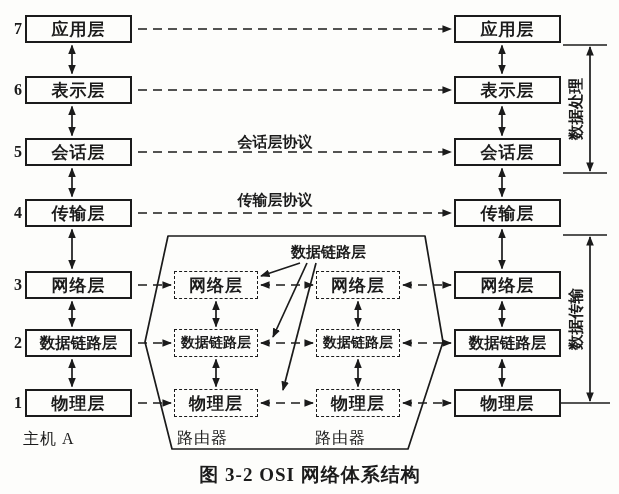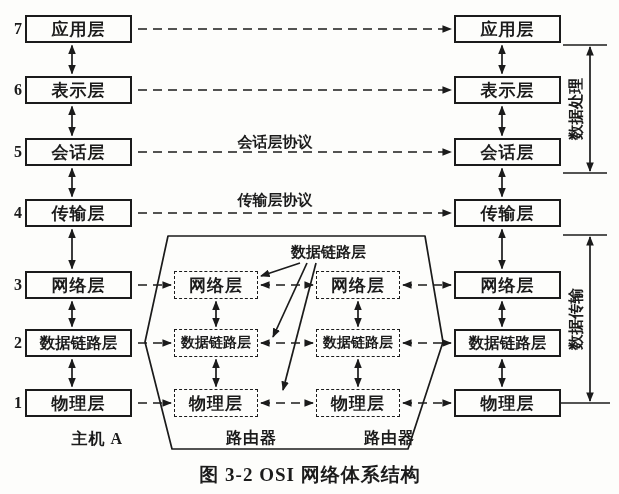--- a/index.html
+++ b/index.html
@@ -32,22 +32,22 @@
   }
   .flabel{
     position:absolute;font-size:15px;font-weight:bold;line-height:18px;white-space:nowrap;
   }
   .vlabel{
     position:absolute;left:516px;width:120px;height:18px;text-align:center;
     font-size:15.5px;font-weight:bold;line-height:18px;white-space:nowrap;
     transform:rotate(-90deg);
   }
   .hostlabel{
-    position:absolute;width:100px;text-align:right;
-    font-size:16px;font-weight:bold;letter-spacing:1px;white-space:nowrap;
+    position:absolute;width:100px;text-align:left;
+    font-size:16px;font-weight:normal;letter-spacing:1px;white-space:nowrap;
   }
   .caption{
     position:absolute;left:140px;top:462px;width:340px;text-align:center;
     font-size:19px;font-weight:bold;letter-spacing:1px;white-space:nowrap;font-family:Liberation Serif, serif;
   }
 </style>
 </head>
 <body>
 
 <div class="canvas">

